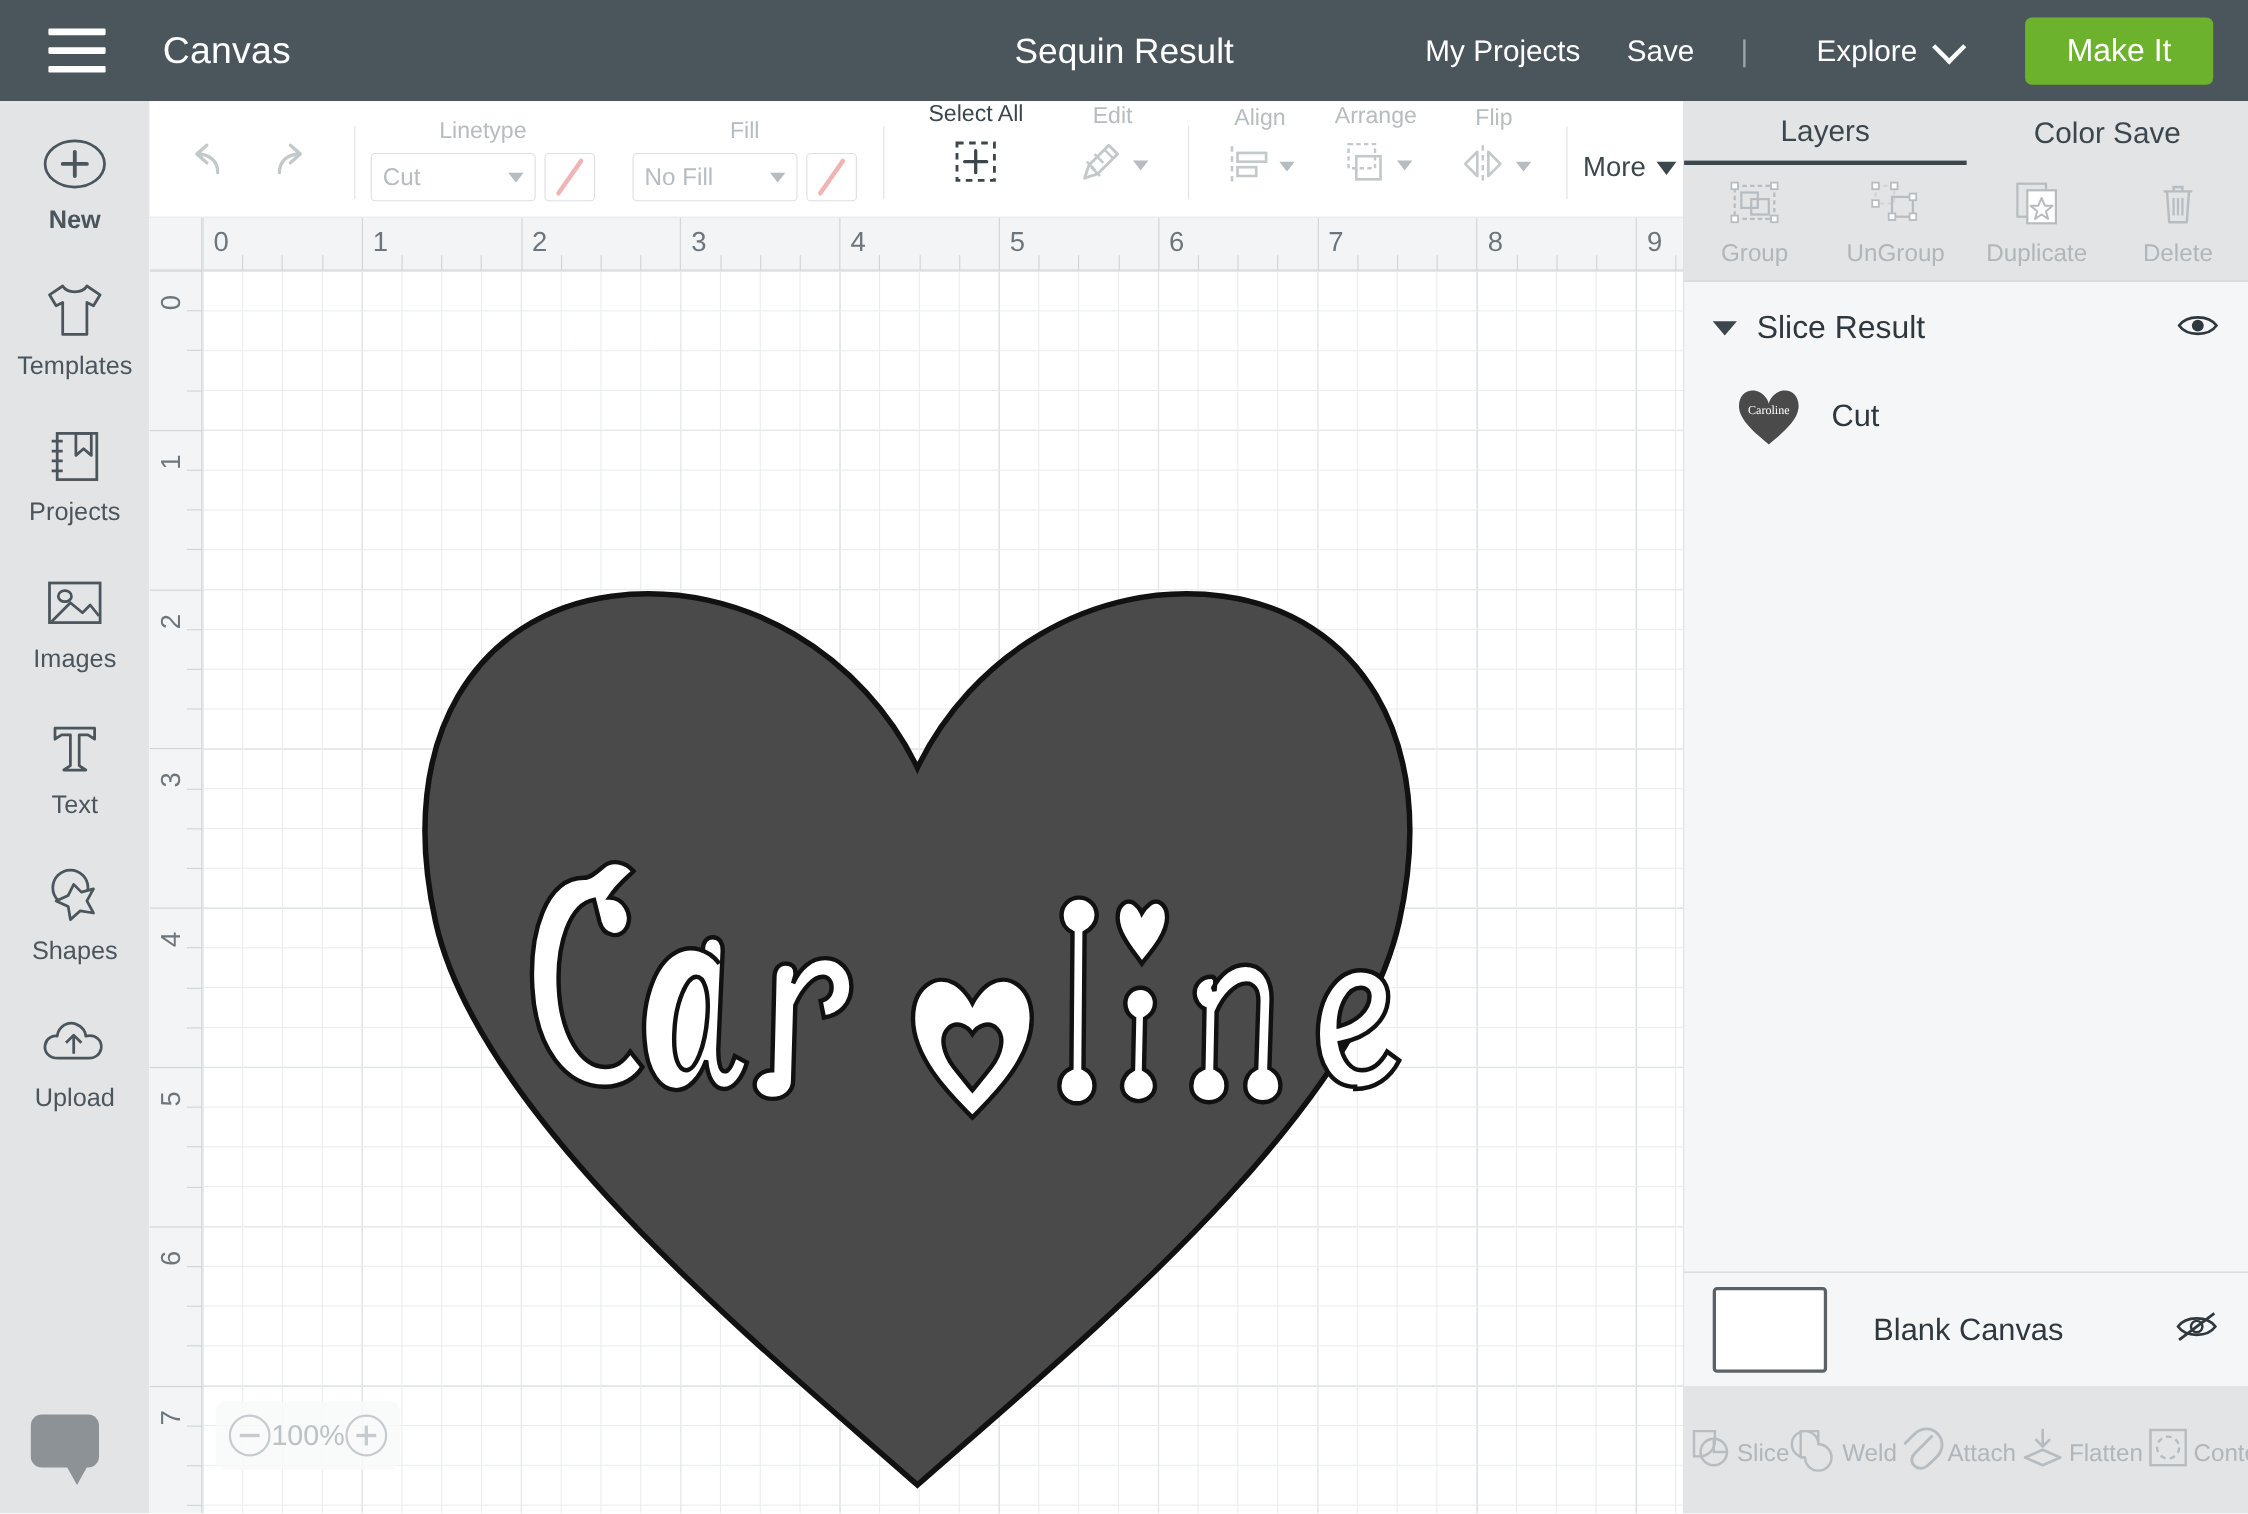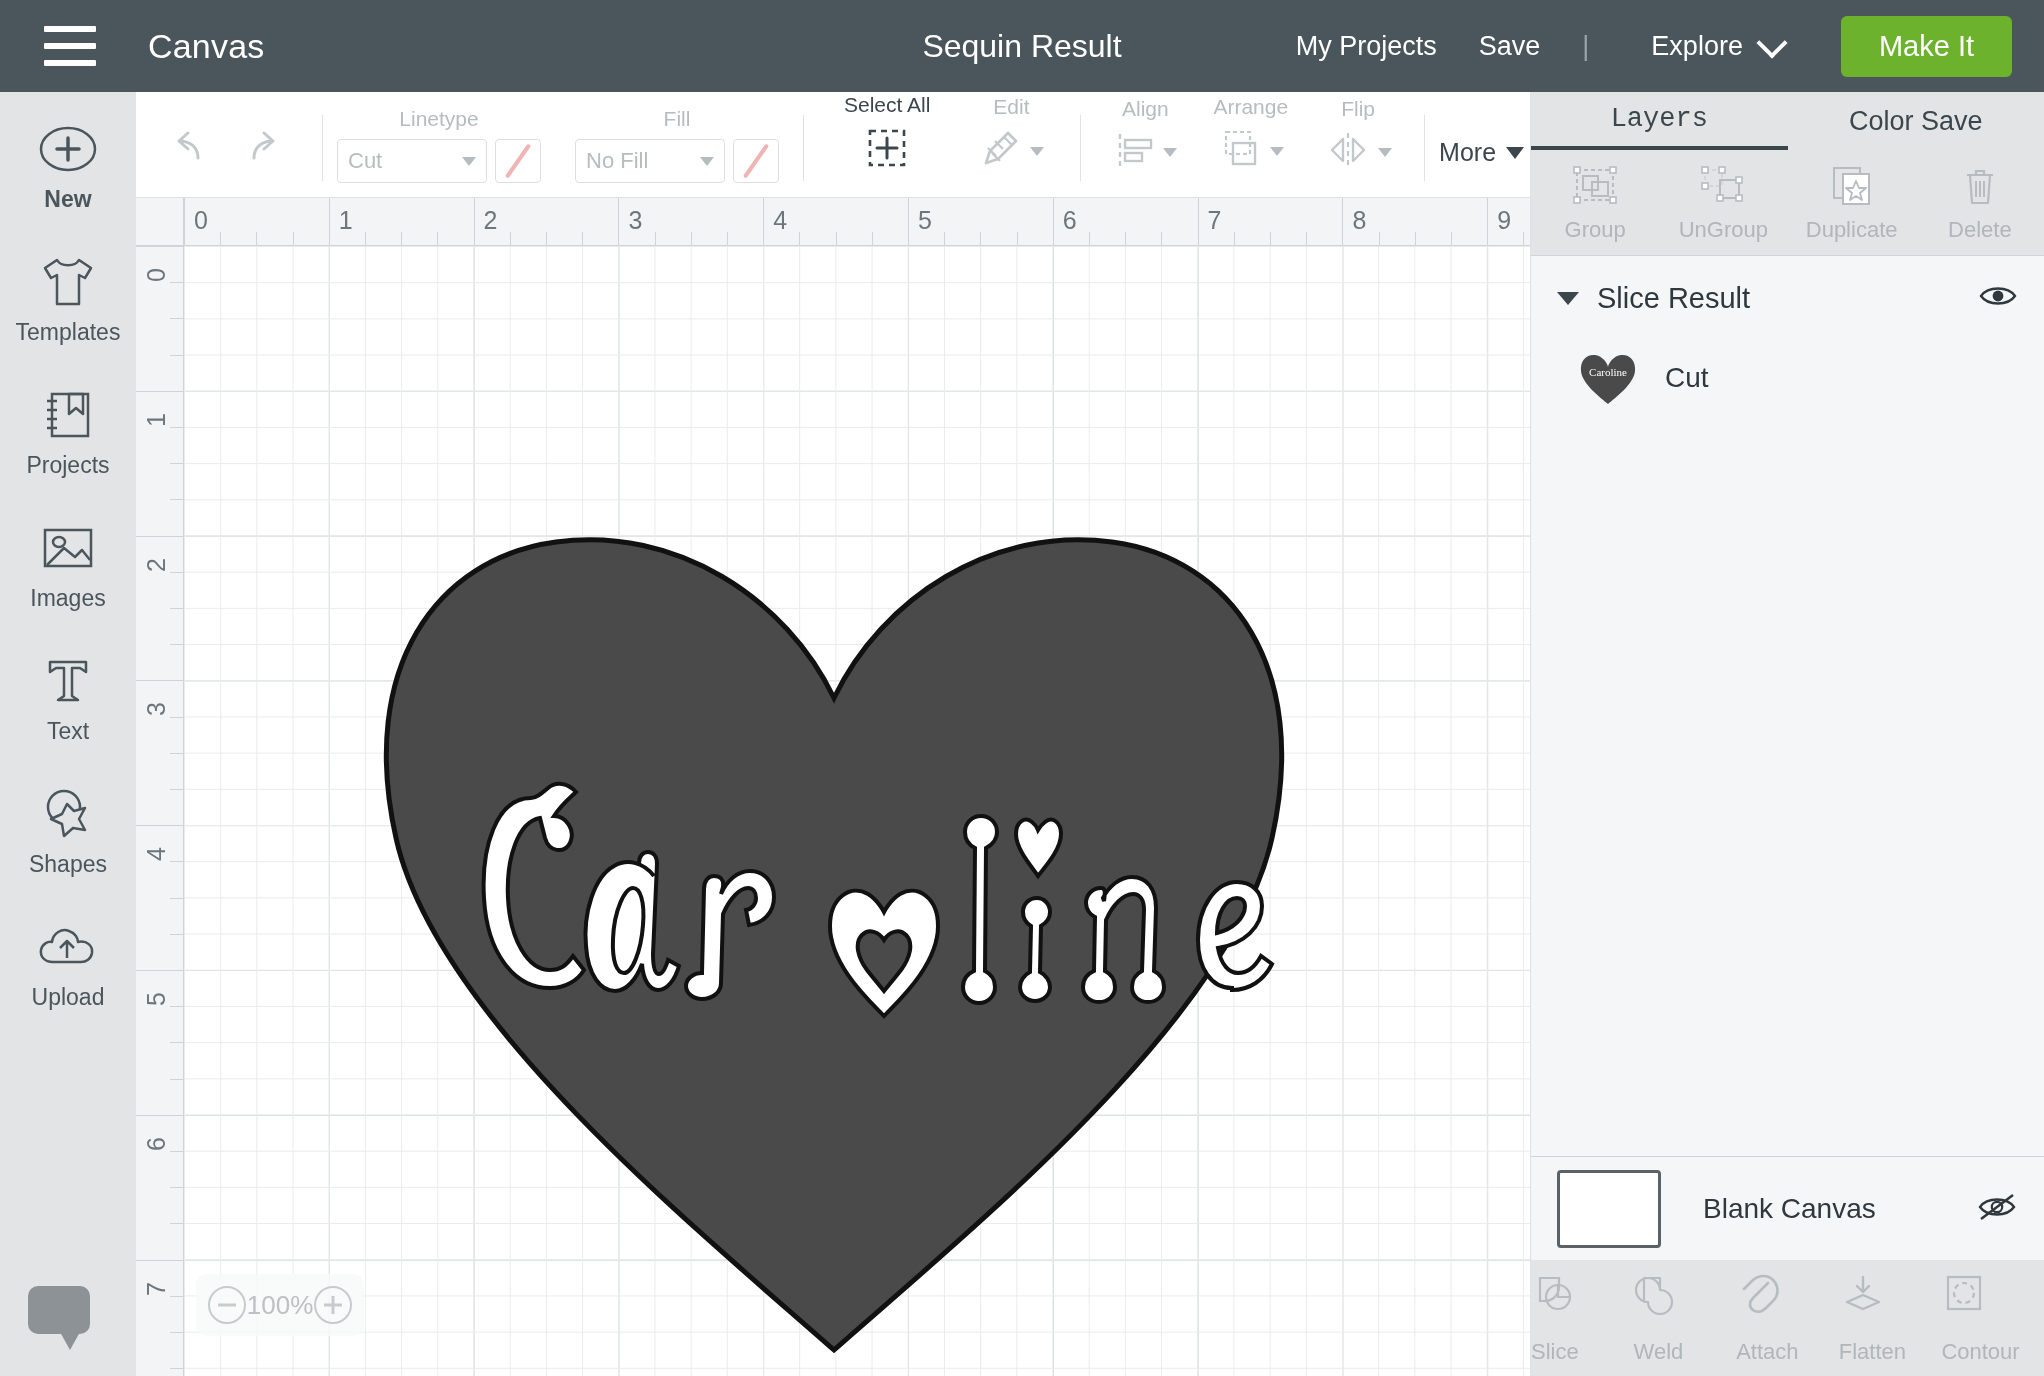--- a/index.html
+++ b/index.html
@@ -180,21 +180,21 @@
   .rpanel {
     position: absolute; right: 0; top: 92px; width: 514px; height: 1284px;
     background: #f5f6f7; border-left: 1px solid #dfe2e4;
     display: flex; flex-direction: column;
   }
   .rtabs { display: flex; height: 58px; background:#e2e4e6; }
   .rtab {
     flex: 1; display:flex; align-items:center; justify-content:center;
     font-size: 27px; color: #3c464d; cursor: pointer; background: #e2e4e6;
   }
-  .rtab.active { background: #e2e4e6; border-bottom: 4px solid #3c464d; font-family: Liberation Mono, monospace; }
+  .rtab.active { background: #e2e4e6; border-bottom: 4px solid #3c464d; }
   .rtools {
     height: 106px; background:#e2e4e6; display:flex;
     border-bottom: 1px solid #cfd4d7;
   }
   .rtool {
     flex:1; display:flex; flex-direction:column; align-items:center;
     justify-content:center; cursor: pointer;
   }
   .rtool-lbl { font-size: 22px; color: #b0b6ba; margin-top: 4px; }
   .layer-head {
@@ -221,22 +221,22 @@
   }
   .canvas-thumb {
     width: 104px; height: 78px; background:#ffffff;
     border: 3px solid #5a6167; border-radius: 4px; flex-shrink: 0;
   }
   .canvas-lbl { font-size: 28px; color: #2f383e; margin-left: 42px; }
   .rbottom {
     height: 116px; background:#e2e4e6; display:flex; align-items:center;
   }
   .rb-item {
-    flex:1; display:flex; flex-direction:column; align-items:flex-start;
-    justify-content:center; cursor: pointer; gap: 14px;
+    flex:1; display:flex; flex-direction:row; align-items:center;
+    justify-content:center; cursor: pointer;
   }
   .rb-lbl { font-size: 22px; color: #b0b6ba; margin-top: 6px; }
 </style>
 </head>
 <body>
 
 <div id="app">
 
   <div class="header">
     <div class="hamburger">

